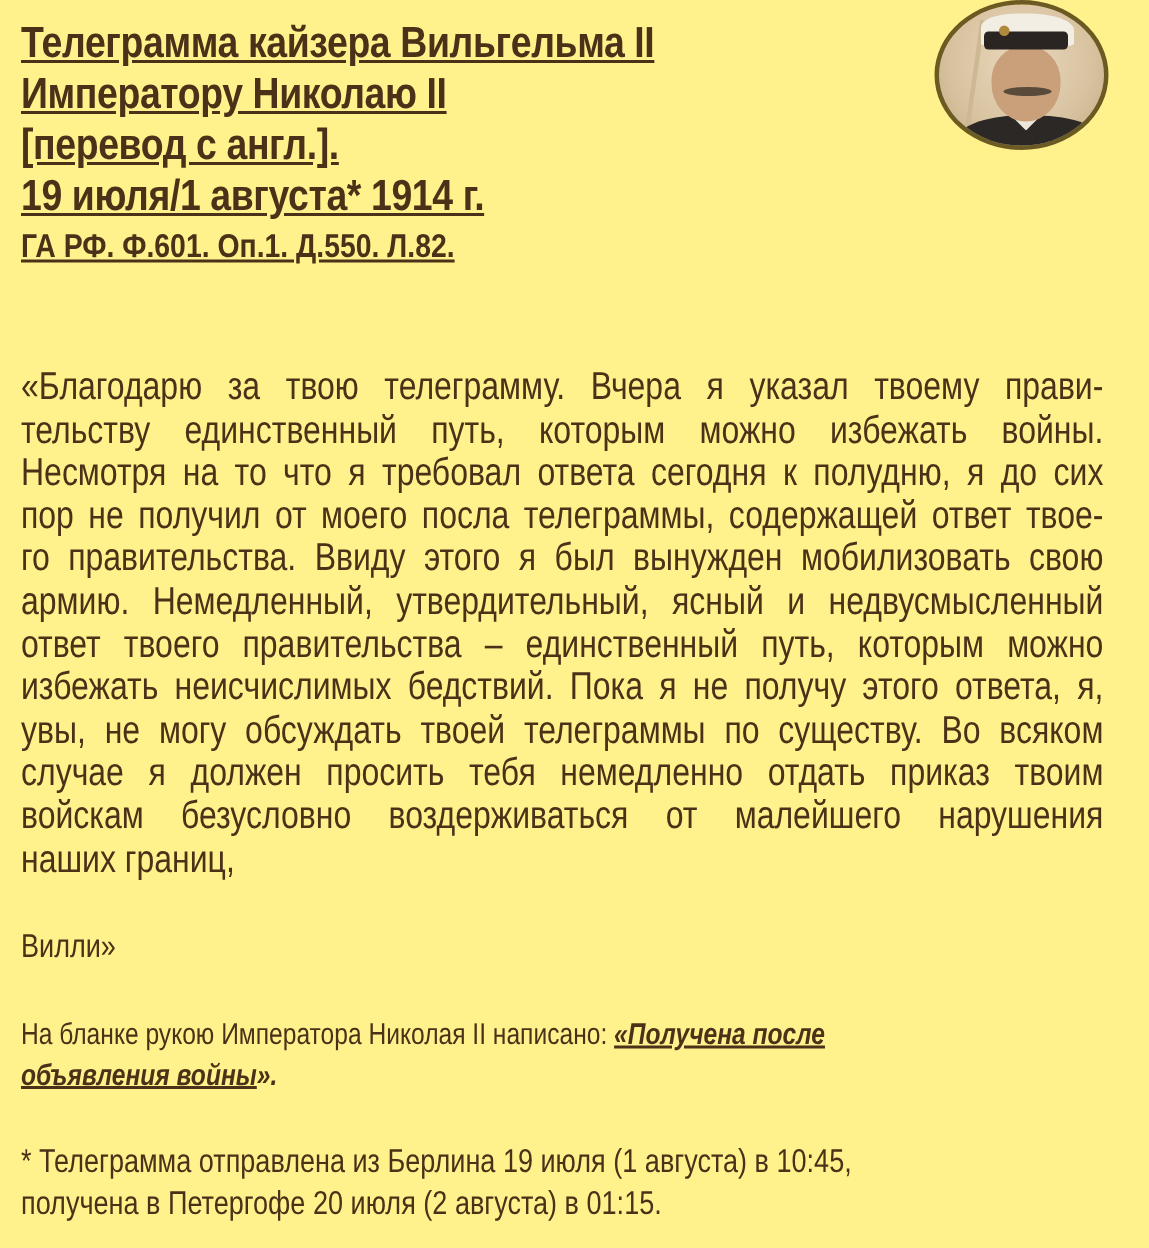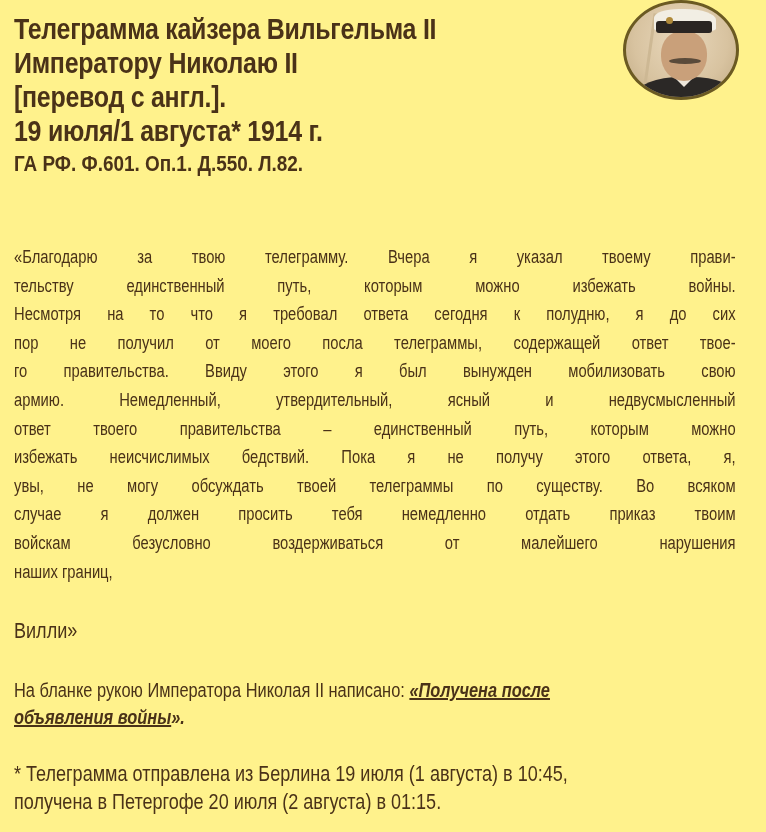--- a/index.html
+++ b/index.html
@@ -12,20 +12,21 @@
   body {
     position: relative;
     color: #4A3218;
     font-family: "Liberation Sans", "DejaVu Sans", sans-serif;
   }
   .header {
     position: absolute;
     left: 14px;
     top: 12px;
     width: 590px;
+    text-decoration: underline;
   }
   .title-line {
     font-family: "Liberation Sans", sans-serif;
     font-weight: bold;
     font-size: 29px;
     line-height: 34px;
     letter-spacing: -0.3px;
     transform: scaleX(0.86);
     transform-origin: left center;
     white-space: nowrap;
@@ -106,21 +107,21 @@
     left: 22px; top: 10px;
     width: 3px; height: 80px;
     background: #CDB894;
     transform: rotate(8deg);
   }
   .body-text {
     position: absolute;
     left: 14px;
     top: 243px;
     width: 722px;
-    font-size: 18px;
+    font-size: 26px;
     line-height: 28.6px;
     color: #4A3218;
   }
   .para {
     text-align: justify;
     transform: scaleX(0.82);
     transform-origin: left top;
     width: 880px;
     hyphens: manual;
   }

